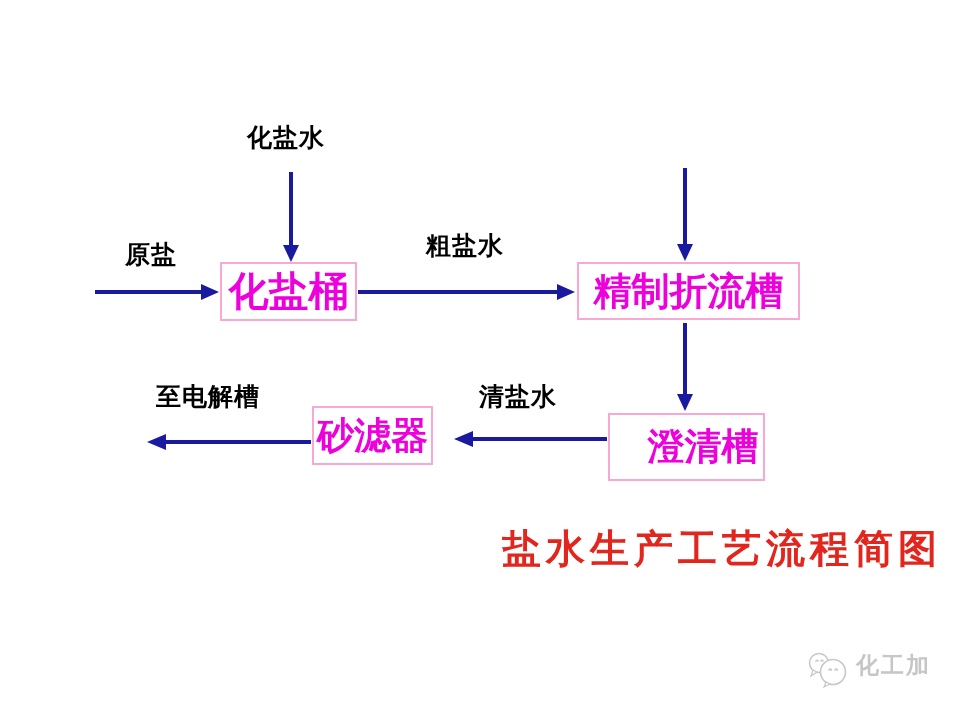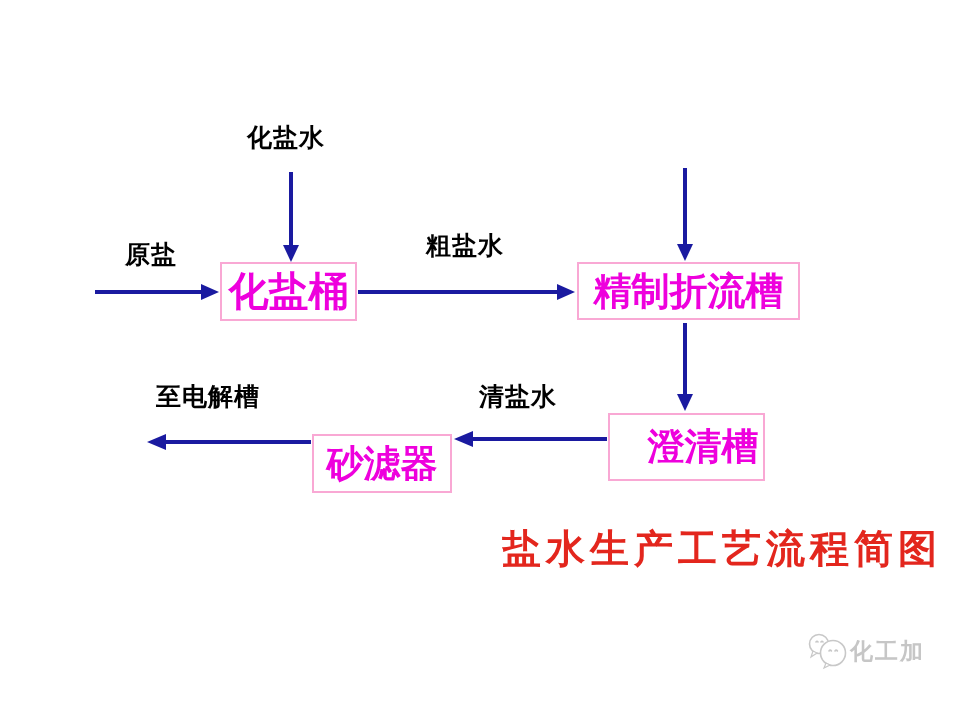--- a/index.html
+++ b/index.html
@@ -55,23 +55,23 @@
     color: #E3261D;
     font-family: "DejaVu Serif", "Liberation Serif", serif;
     font-weight: bold;
     font-size: 39px;
     letter-spacing: 5px;
     white-space: nowrap;
   }
   .watermark {
     position: absolute;
     left: 806px;
-    top: 631px;
+    top: 650px;
     display: flex;
-    align-items: center;
+    gap: 6px;
   }
   .watermark-text {
     color: #C6C6C6;
     font-size: 23px;
     font-weight: bold;
     letter-spacing: 2px;
     white-space: nowrap;
   }
 </style>
 </head>
@@ -125,21 +125,21 @@
   <div class="flow-label" style="left:426px; top:229px;">粗盐水</div>
 
   <div class="flow-label" style="left:156px; top:380px;">至电解槽</div>
 
   <div class="flow-label" style="left:479px; top:380px;">清盐水</div>
 
   <div class="node-box large" style="left:220px; top:262px; width:137px; height:59px;">化盐桶</div>
 
   <div class="node-box large" style="left:577px; top:262px; width:223px; height:58px; font-size:38px;">精制折流槽</div>
 
-  <div class="node-box medium" style="left:312px; top:434px; width:140px; height:59px;">砂滤器</div>
+  <div class="node-box medium" style="left:312px; top:406px; width:121px; height:59px;">砂滤器</div>
 
   <div class="node-box medium" style="left:608px; top:413px; width:157px; height:68px;padding-left:33px;">澄清槽</div>
 
   <div class="diagram-title">盐水生产工艺流程简图</div>
 
   <div class="watermark">
     <svg width="44" height="40" viewBox="0 0 44 40">
       <g fill="#ffffff" stroke="#C8C8C8" stroke-width="1.6">
         <circle cx="13" cy="13" r="9.5"></circle>
         <path d="M7 20 L5 26 L11 22 Z" stroke-width="1.2"></path>

